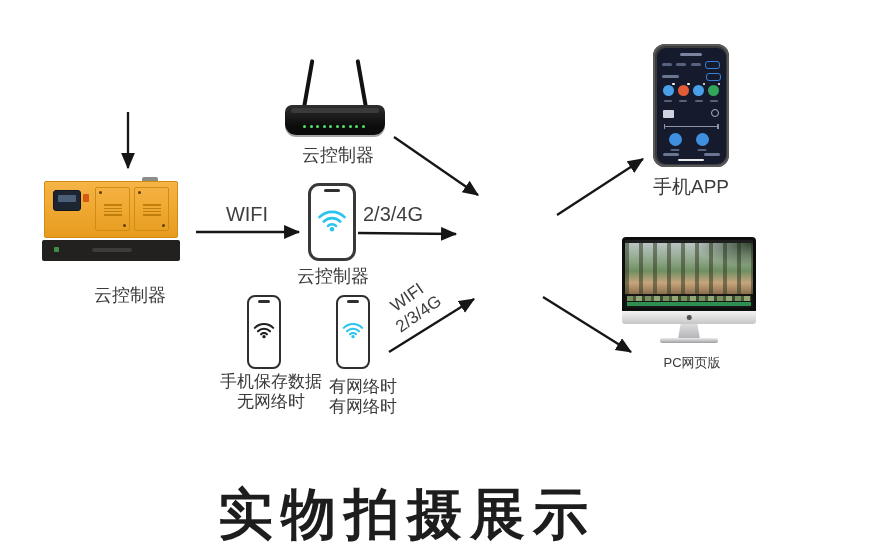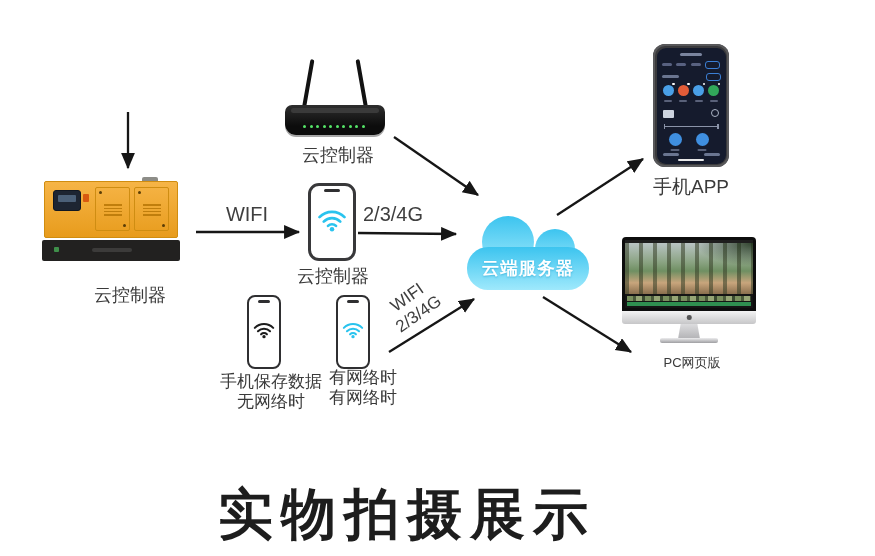--- a/index.html
+++ b/index.html
@@ -204,36 +204,20 @@
           <path d="M2,7.2 a14,14 0 0 1 20,0"></path>
           <path d="M5.4,10.8 a9.3,9.3 0 0 1 13.2,0"></path>
           <path d="M8.8,14.2 a4.6,4.6 0 0 1 6.4,0"></path>
         </g>
         <circle cx="12" cy="16.8" r="1.8" fill="currentColor"></circle>
       </svg>
     </span>
   </div>
   <div class="zh-label" style="left:333px;top:264px;">云控制器</div>
 
-  <div class="cloud">
-    <svg width="132" height="82" viewBox="0 0 132 82">
-      <defs>
-        <linearGradient id="cg" x1="0" y1="0" x2="0" y2="1">
-          <stop class="stop-top" offset="0"></stop>
-          <stop class="stop-bottom" offset="1"></stop>
-        </linearGradient>
-      </defs>
-      <g fill="url(#cg)">
-        <circle cx="46" cy="30" r="26"></circle>
-        <circle cx="93" cy="37" r="20"></circle>
-        <rect x="5" y="35" width="122" height="43" rx="21"></rect>
-      </g>
-    </svg>
-    <div class="cloud-label">云端服务器</div>
-  </div>
 
   <div class="app-phone">
     <div class="app-screen">
       <div class="bar" style="left:50%;transform:translateX(-50%);top:5px;width:22px;background:#7a849e;"></div>
       <div class="app-tabs">
           <i></i>
           <i></i>
           <i></i>
           <i class="sel"></i>
         </div>
@@ -300,21 +284,21 @@
         </g>
         <circle cx="12" cy="16.8" r="1.8" fill="currentColor"></circle>
       </svg>
     </span>
   </div>
 
   <div class="zh-label" style="left:271px;top:372px;font-size:17px;line-height:20px;">
     <div>手机保存数据</div>
     <div>无网络时</div>
   </div>
-  <div class="zh-label" style="left:363px;top:368px;font-size:17px;line-height:20px;">
+  <div class="zh-label" style="left:363px;top:377px;font-size:17px;line-height:20px;">
     <div>有网络时</div>
     <div>有网络时</div>
   </div>
 
   <div class="edge-label-rot">
     <div>WIFI</div>
     <div>2/3/4G</div>
   </div>
 
   <div class="heading">实物拍摄展示</div>

